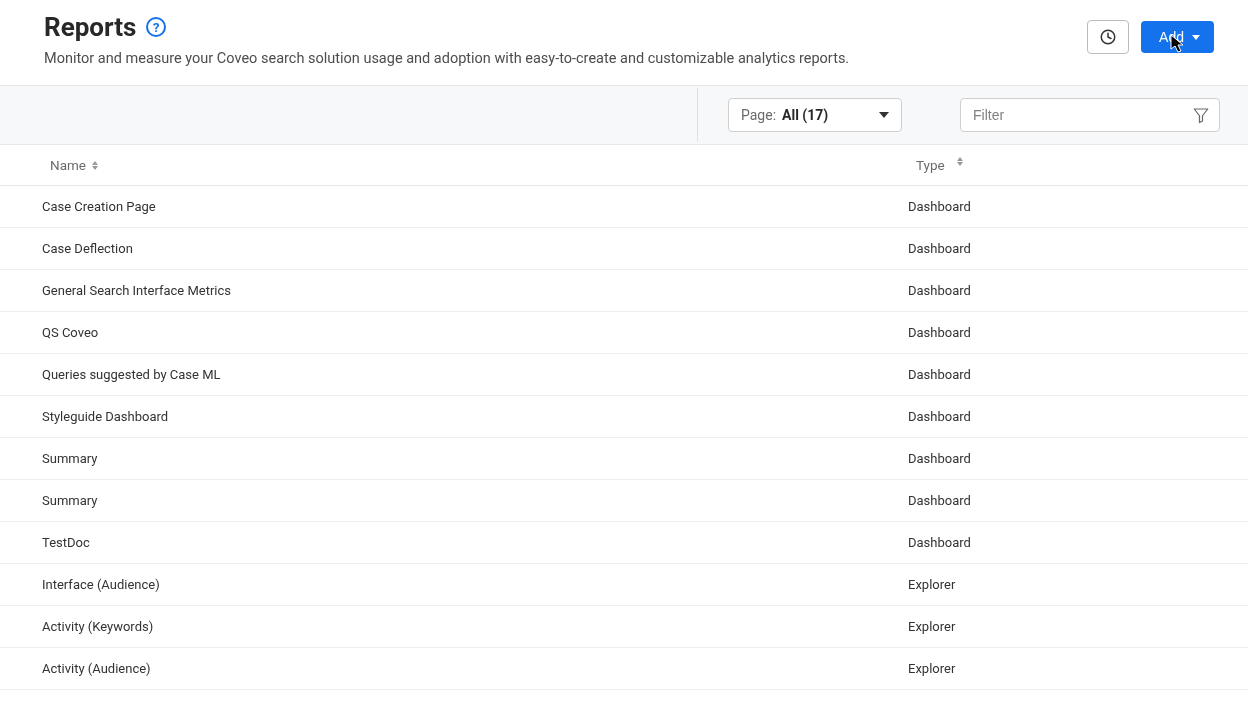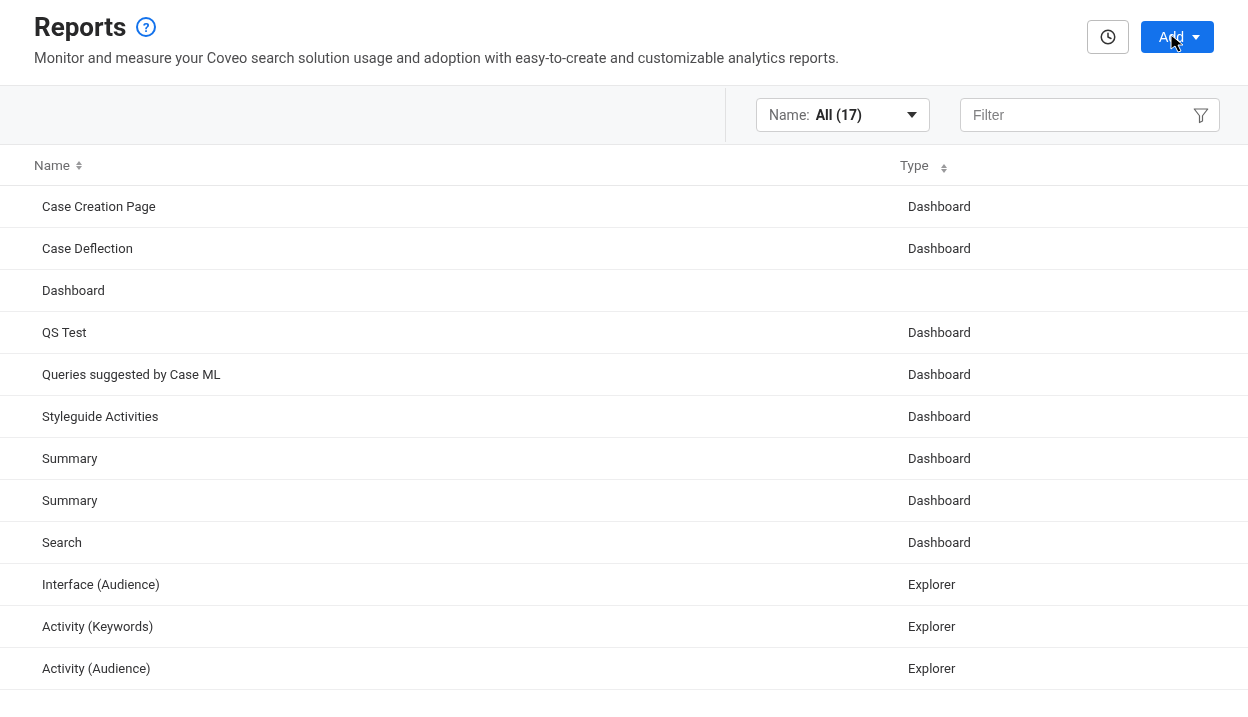--- a/index.html
+++ b/index.html
@@ -11,20 +11,21 @@
     font-family: -apple-system, BlinkMacSystemFont, "Segoe UI", Roboto, Helvetica, Arial, sans-serif;
     background: #ffffff;
     color: #282829;
     width: 1248px;
   }
   .header {
     display: flex;
     justify-content: space-between;
     align-items: flex-start;
     padding: 12px 34px 18px 34px;
+    margin-left: 10px;
   }
   .header-left {
     display: flex;
     flex-direction: column;
   }
   .title-row {
     display: flex;
     align-items: center;
     gap: 10px;
   }
@@ -142,52 +143,53 @@
   }
   .filter-input {
     height: 34px;
     width: 260px;
     border: 1px solid #cfcfd0;
     border-radius: 4px;
     background: #fff;
     padding: 0 38px 0 12px;
     font-size: 14px;
     color: #282829;
+    margin-left: 28px;
   }
   .filter-input::placeholder {
     color: #808082;
   }
   .filter-icon {
     position: absolute;
     right: 10px;
     top: 50%;
     transform: translateY(-50%);
     pointer-events: none;
   }
 
   .table {
     width: 100%;
   }
   .thead {
     display: flex;
-    padding: 12px 34px;
+    padding: 12px 50px;
     font-size: 13.5px;
     color: #6b6b6d;
     border-bottom: 1px solid #e8e8e9;
   }
   .col-name {
     flex: 0 0 866px;
     display: flex;
     align-items: center;
     gap: 6px;
   }
   .col-type {
     flex: 1;
     display: flex;
-    align-items: flex-end;
+    align-items: flex-start;
     gap: 12px;
   }
   .sort-arrows {
     display: inline-flex;
     flex-direction: column;
     gap: 1px;
   }
   .sort-up {
     width: 0; height: 0;
     border-left: 3px solid transparent;
@@ -238,21 +240,21 @@
     <button class="add-btn">
       <span>Add</span>
       <span class="add-caret"></span>
     </button>
   </div>
 </div>
 
 <div class="toolbar">
   <div class="toolbar-divider"></div>
   <div class="type-select">
-    <span class="type-label">Name:</span>
+    <span class="type-label">Page:</span>
     <span class="type-value">All (17)</span>
     <span class="type-caret"></span>
   </div>
   <div class="filter-wrap">
     <input class="filter-input" type="text" placeholder="Filter" style="">
     <svg class="filter-icon" width="18" height="18" viewBox="0 0 24 24" fill="none" stroke="#666" stroke-width="1.6" stroke-linecap="round" stroke-linejoin="round">
       <polygon points="3 4 21 4 14 13 14 20 10 22 10 13 3 4"></polygon>
     </svg>
   </div>
 </div>
@@ -277,44 +279,45 @@
   <div class="tbody" id="tbody">
       <div class="row">
         <div class="col-name">Case Creation Page</div>
         <div class="col-type">Dashboard</div>
       </div>
       <div class="row">
         <div class="col-name">Case Deflection</div>
         <div class="col-type">Dashboard</div>
       </div>
       <div class="row">
-        <div class="col-type">Dashboard</div>
-      </div>
-      <div class="row">
-        <div class="col-name">QS Test</div>
+        <div class="col-name">General Search Interface Metrics</div>
+        <div class="col-type">Dashboard</div>
+      </div>
+      <div class="row">
+        <div class="col-name">QS Coveo</div>
         <div class="col-type">Dashboard</div>
       </div>
       <div class="row">
         <div class="col-name">Queries suggested by Case ML</div>
         <div class="col-type">Dashboard</div>
       </div>
       <div class="row">
-        <div class="col-name">Styleguide Activities</div>
+        <div class="col-name">Styleguide Dashboard</div>
         <div class="col-type">Dashboard</div>
       </div>
       <div class="row">
         <div class="col-name">Summary</div>
         <div class="col-type">Dashboard</div>
       </div>
       <div class="row">
         <div class="col-name">Summary</div>
         <div class="col-type">Dashboard</div>
       </div>
       <div class="row">
-        <div class="col-name">Search</div>
+        <div class="col-name">TestDoc</div>
         <div class="col-type">Dashboard</div>
       </div>
       <div class="row">
         <div class="col-name">Interface (Audience)</div>
         <div class="col-type">Explorer</div>
       </div>
       <div class="row">
         <div class="col-name">Activity (Keywords)</div>
         <div class="col-type">Explorer</div>
       </div>

